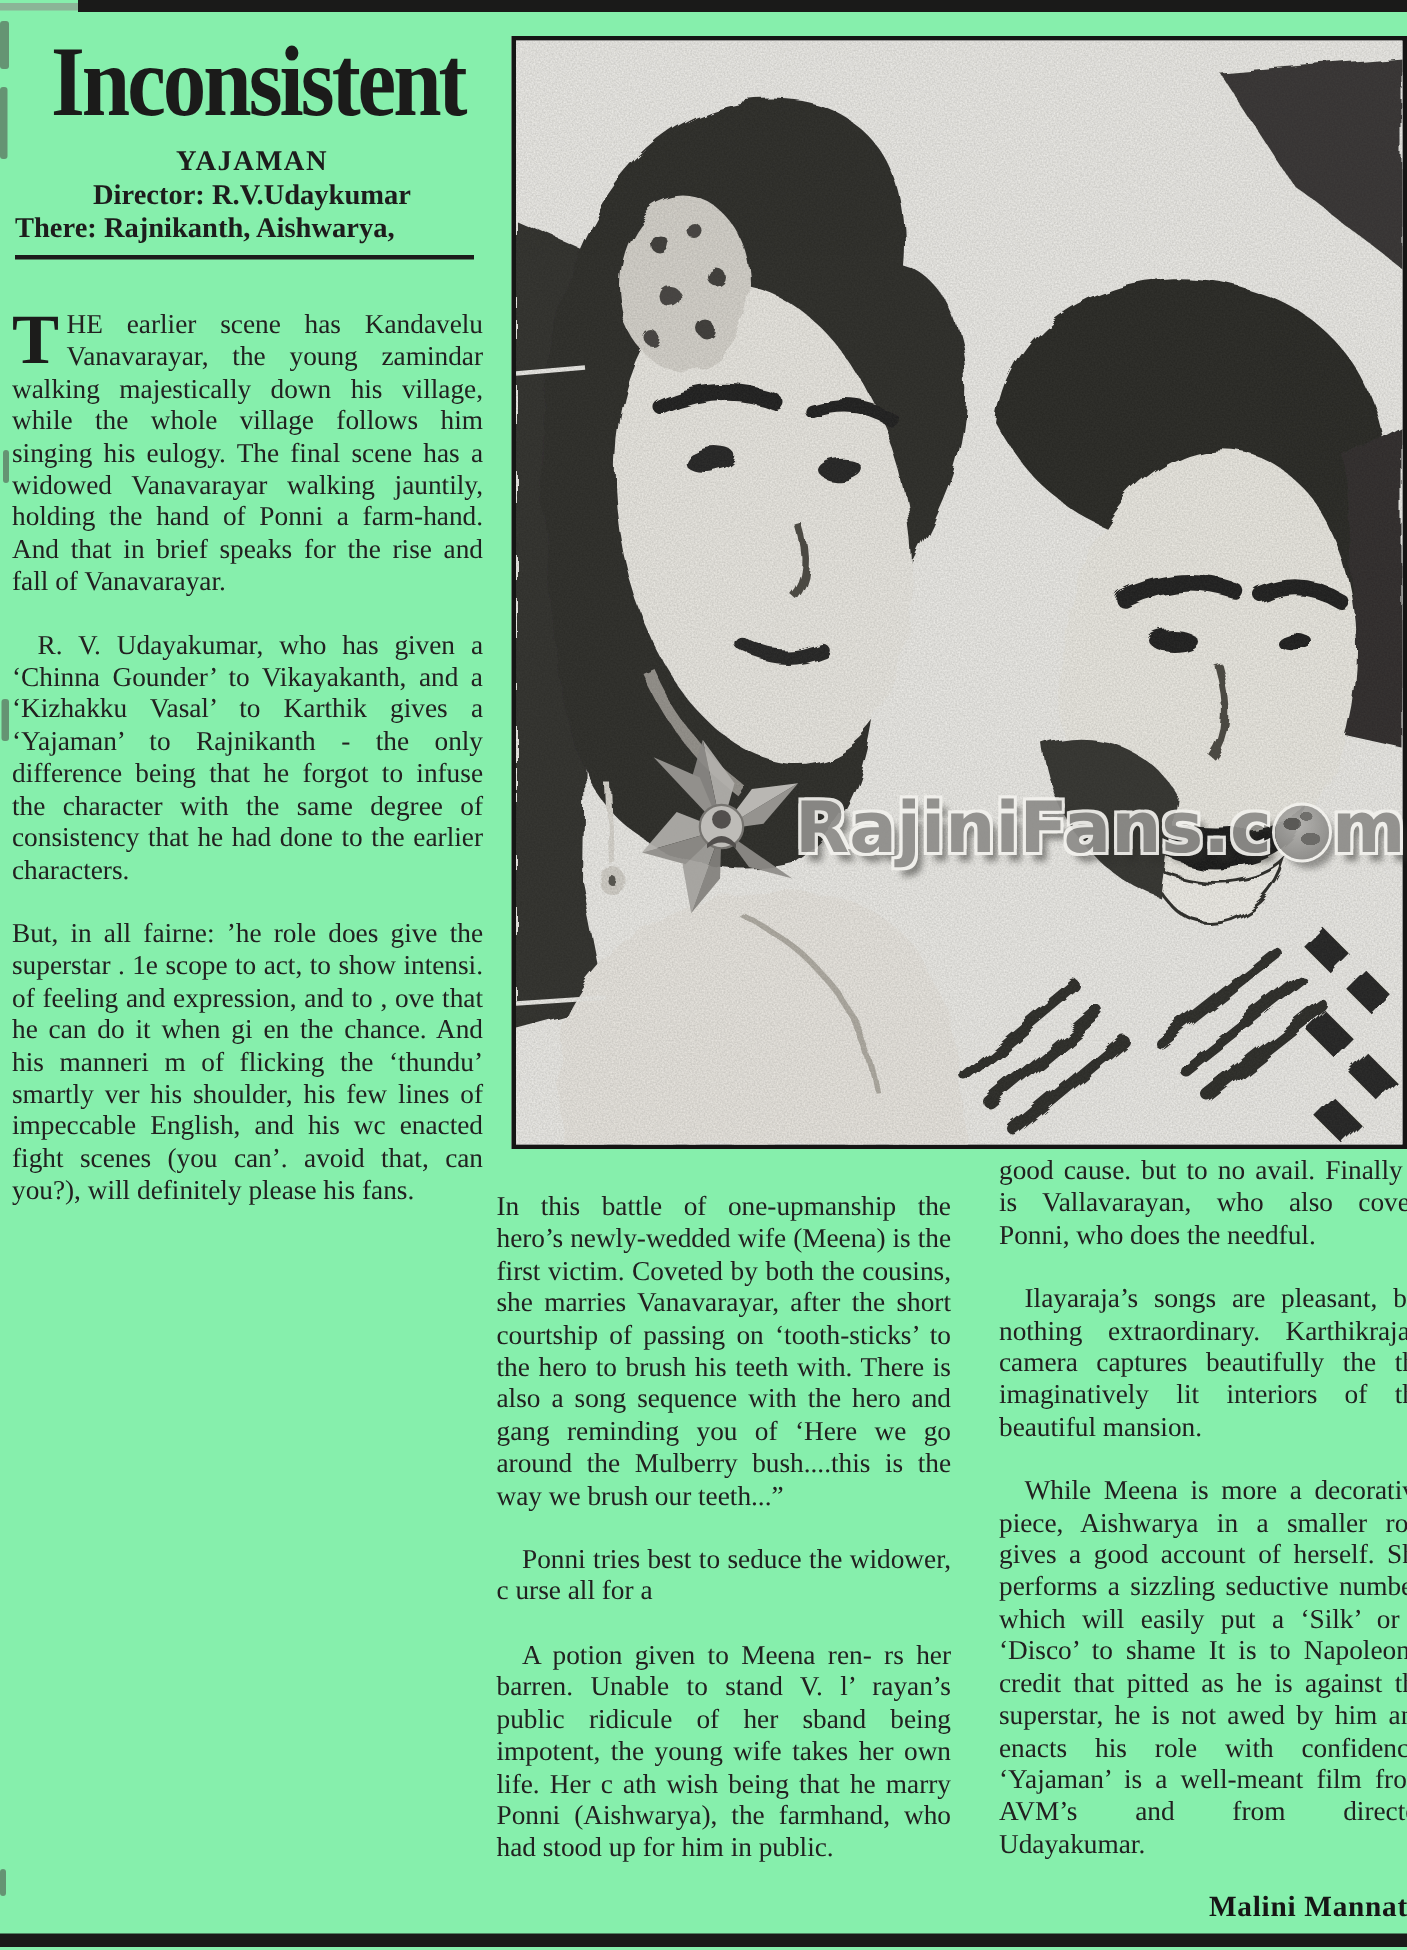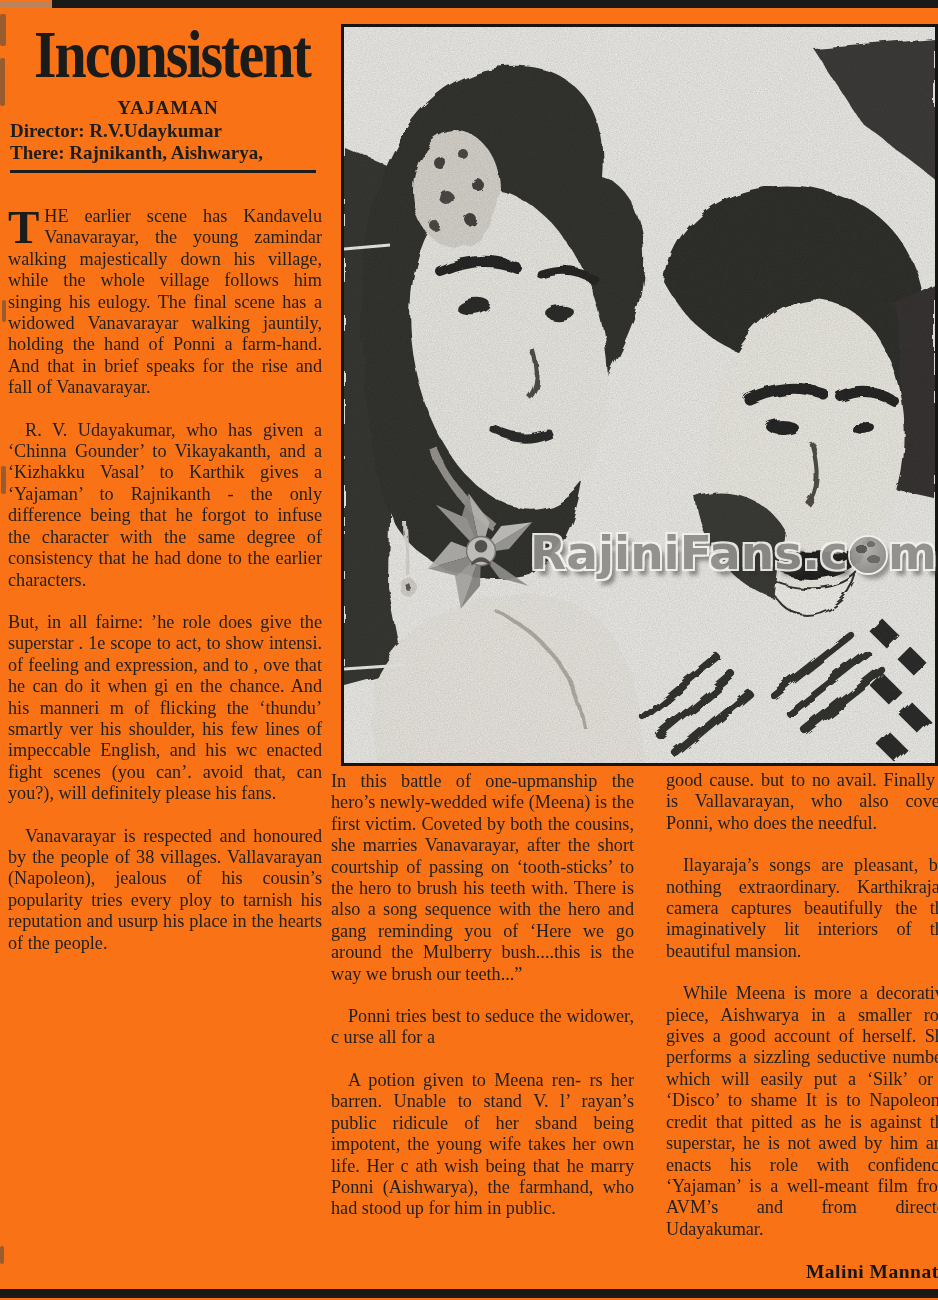--- a/index.html
+++ b/index.html
@@ -1,36 +1,36 @@
 <!DOCTYPE html>
 <html><head>
 <meta charset="utf-8">
 <style>
   html,body{margin:0;padding:0;background:#d8d6d2;}
   .page{
     position:relative;width:938px;height:1300px;margin:0 auto;
-    background:#f97316;overflow:hidden;
+    background:#86efac;overflow:hidden;
     font-family:"Liberation Serif", serif;color:#212121;
   }
   
   .top-rule{position:absolute;left:52px;top:0;width:886px;height:8px;background:#1a1a19;}
   .top-rule-fade{position:absolute;left:0;top:2px;width:56px;height:5px;background:#8f8d89;opacity:.6;}
   .bottom-rule{position:absolute;left:0;top:1289px;width:938px;height:9px;background:#1a1a19;}
   
   .artifact{position:absolute;background:#4a4846;opacity:.55;border-radius:2px;}
   
   .headline{
     position:absolute;left:34px;top:16px;margin:0;z-index:1;
     font-size:58px;font-weight:bold;letter-spacing:-2px;color:#1b1b1a;
     transform:scaleY(1.15);transform-origin:left top;white-space:nowrap;
   }
   
   .masthead{position:absolute;left:10px;top:97px;width:316px;font-size:19px;font-weight:bold;line-height:22.5px;color:#1d1d1c;}
   .film-title{text-align:center;letter-spacing:1px;}
-  .film-director{text-align:left;}
+  .film-director{text-align:center;}
   .info-rule{margin-top:5px;width:306px;height:3px;background:#1c1c1b;}
   
   .photo{
     position:absolute;left:337px;top:20px;width:597px;height:742px;margin:4px;
     border:3px solid #151514;box-sizing:border-box;background:#f0efeb;z-index:2;
   }
   .photo-art{position:absolute;left:0;top:0;width:100%;height:100%;}
   
   .watermark{
     position:absolute;left:84px;top:458px;height:134px;z-index:3;
@@ -50,21 +50,21 @@
       radial-gradient(7px 5px at 58% 20%, #686764 58%, rgba(0,0,0,0) 60%),
       radial-gradient(circle at 40% 35%, #b2b1ae, #908f8c 65%, #7d7c79 100%);
     box-shadow:0 0 0 2px #f2f1ed, 5px 6px 4px rgba(45,45,42,.45);
   }
   
   .col{position:absolute;font-size:18.2px;line-height:21.4px;text-align:justify;color:#222120;}
   .col p{margin:0 0 21px;text-indent:17px;}
   .col p:last-child{margin-bottom:0;}
   .col p.noindent{text-indent:0;}
   .col-left{left:8px;top:206px;width:314px;}
-  .col-mid{left:331px;top:771px;width:303px;}
+  .col-mid{left:331px;top:794px;width:303px;}
   .col-right{left:650px;top:770px;width:286px;margin-left:16px;}
   .dropcap{
     float:left;font-size:47px;line-height:38px;font-weight:bold;
     padding:2px 5px 0 0;color:#1c1c1b;
   }
   .byline{
     text-align:right;font-weight:bold;font-size:19.5px;margin-top:6px;
     padding-right:2px;color:#161615;letter-spacing:.5px;
   }
 </style>
@@ -195,21 +195,20 @@
           <span class="globe"></span>
           <span>m</span>
         </span>
     </div>
   </figure>
 
   <div class="col col-left">
     <p class="noindent"><span class="dropcap">T</span><span>HE earlier scene has Kandavelu Vanavarayar, the young zamindar walking majestically down his village, while the whole village follows him singing his eulogy. The final scene has a widowed Vanavarayar walking jauntily, holding the hand of Ponni a farm-hand. And that in brief speaks for the rise and fall of Vanavarayar.</span></p>
     <p>R. V. Udayakumar, who has given a ‘Chinna Gounder’ to Vikayakanth, and a ‘Kizhakku Vasal’ to Karthik gives a ‘Yajaman’ to Rajnikanth - the only difference being that he forgot to infuse the character with the same degree of consistency that he had done to the earlier characters.</p>
     <p class="noindent">But, in all fairne: ’he role does give the superstar . 1e scope to act, to show intensi. of feeling and expression, and to , ove that he can do it when gi en the chance. And his manneri m of flicking the ‘thundu’ smartly ver his shoulder, his few lines of impeccable English, and his wc enacted fight scenes (you can’. avoid that, can you?), will definitely please his fans.</p>
-    <p>Vanavarayar is respected and honoured by the people of 38 villages. Vallavarayan (Napoleon), jealous of his cousin’s popularity tries every ploy to tarnish his reputation and usurp his place in the hearts of the people.</p>
   </div>
 
   <div class="col col-mid">
     <p class="noindent">In this battle of one-upmanship the hero’s newly-wedded wife (Meena) is the first victim. Coveted by both the cousins, she marries Vanavarayar, after the short courtship of passing on ‘tooth-sticks’ to the hero to brush his teeth with. There is also a song sequence with the hero and gang reminding you of ‘Here we go around the Mulberry bush....this is the way we brush our teeth...”</p>
     <p>Ponni tries best to seduce the widower, c urse all for a</p>
     <p>A potion given to Meena ren- rs her barren. Unable to stand V. l’ rayan’s public ridicule of her sband being impotent, the young wife takes her own life. Her c ath wish being that he marry Ponni (Aishwarya), the farmhand, who had stood up for him in public.</p>
   </div>
 
   <div class="col col-right">
     <p class="noindent">good cause. but to no avail. Finally it is Vallavarayan, who also covets Ponni, who does the needful.</p>

